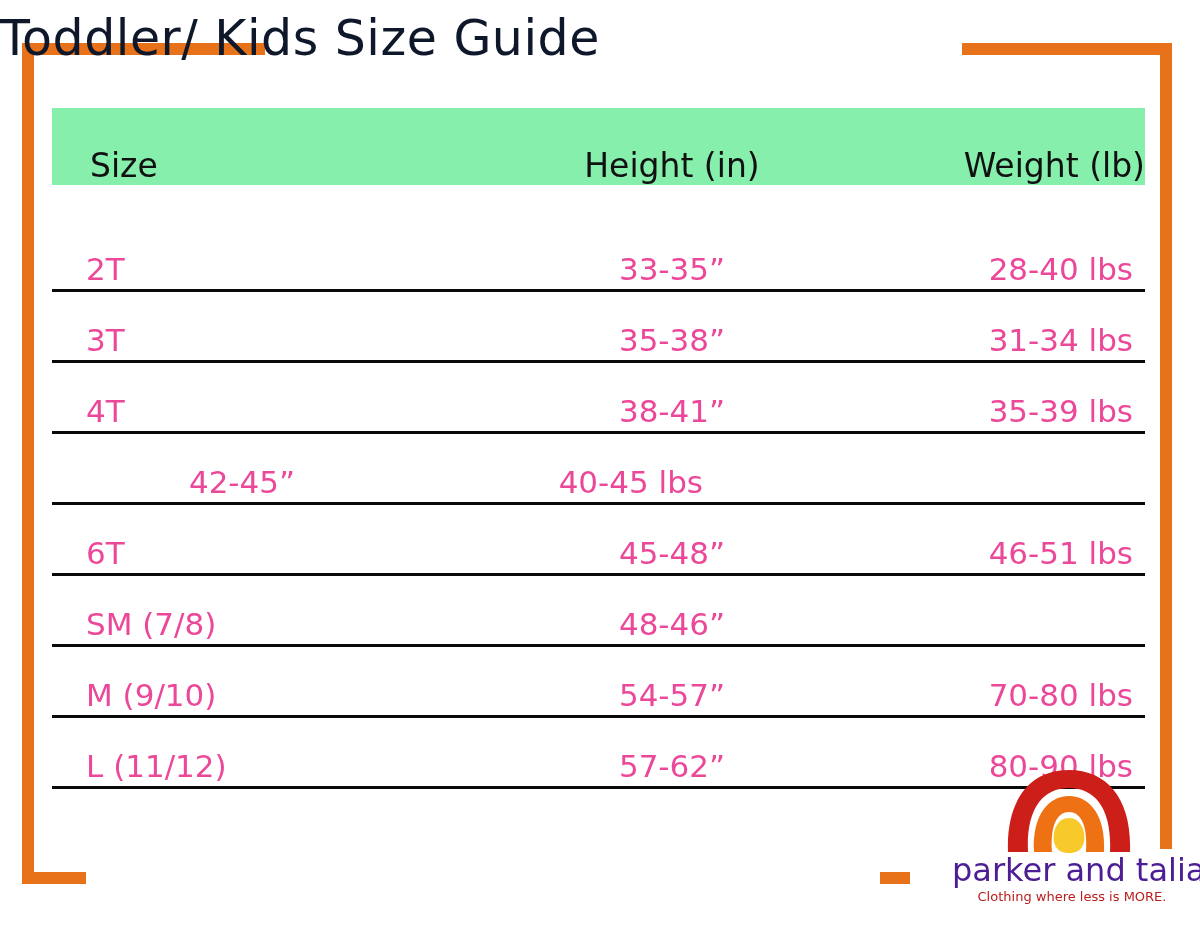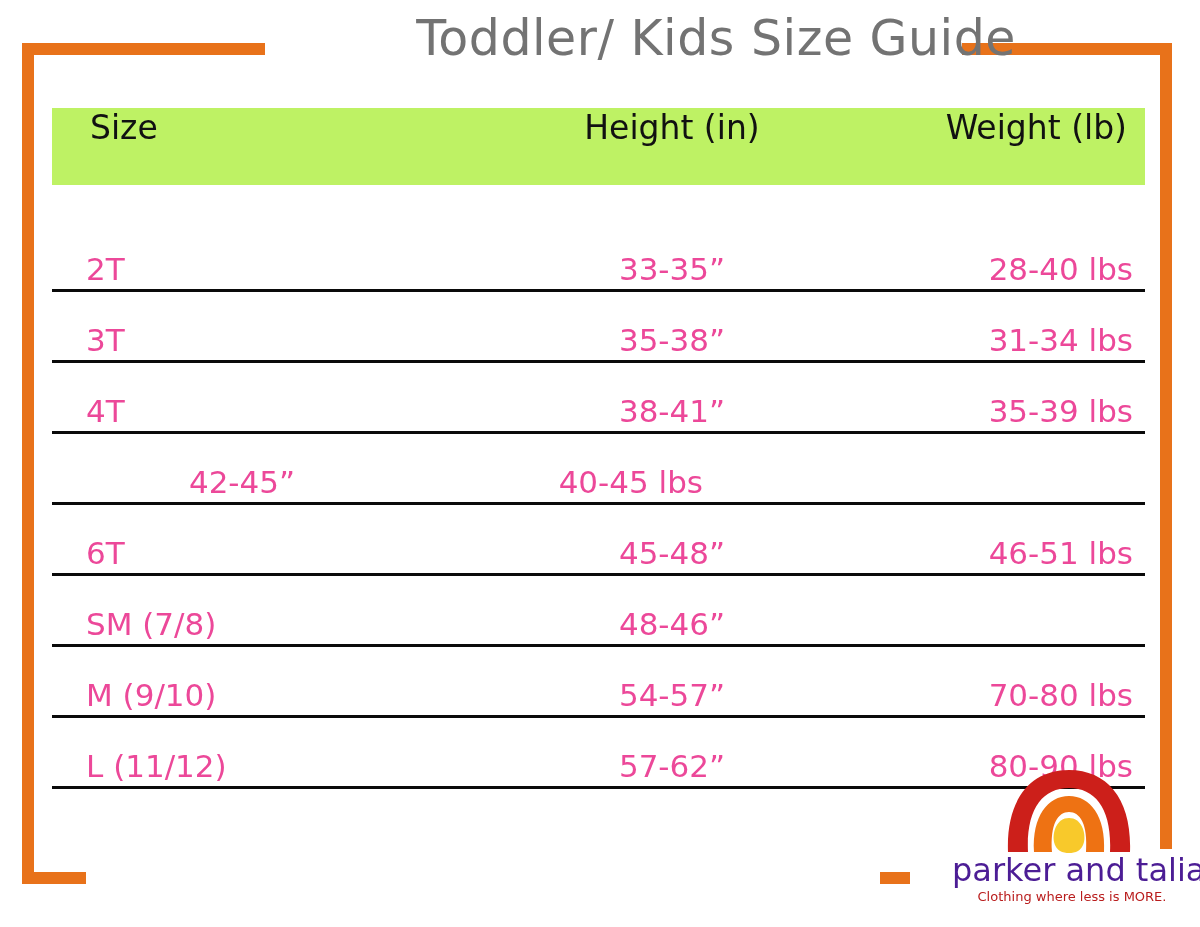--- a/index.html
+++ b/index.html
@@ -33,48 +33,48 @@
   .frame-bottom    { left: 22px;  top: 872px; width: 64px;  height: 12px; }
   .frame-bottom-2  { left: 880px; top: 872px; width: 30px;  height: 12px; }
   .frame-left      { left: 22px;  top: 43px;  width: 12px;  height: 841px; }
 
   
   .title {
     position: absolute;
     left: 0;
     top: 14px;
     width: 1016px;
-    text-align: right;
-    color: #737373;
+    text-align: left;
+    color: #0f172a;
     font-family: "DejaVu Sans", sans-serif;
     font-size: 49px;
     font-weight: 400;
     letter-spacing: 0.5px;
     line-height: 1;
     white-space: nowrap;
   }
 
   
   .table-wrap {
     position: absolute;
     left: 52px;
     top: 108px;
     width: 1093px;
   }
 
   .thead {
-    background: #bef264;
+    background: #86efac;
     height: 77px;
     display: flex;
-    align-items: flex-start;
+    align-items: flex-end;
   }
 
   .col-size   { width: 430px; padding-left: 38px; box-sizing: border-box; text-align: left; }
   .col-height { width: 380px; text-align: center; }
-  .col-weight { width: 283px; text-align: right; padding-right: 18px; box-sizing: border-box; }
+  .col-weight { width: 283px; text-align: right; box-sizing: border-box; }
 
   .thead .cell {
     font-family: "DejaVu Sans", sans-serif;
     font-size: 33px;
     color: #111111;
     font-weight: 400;
   }
 
   .tbody {
     margin-top: 36px;

